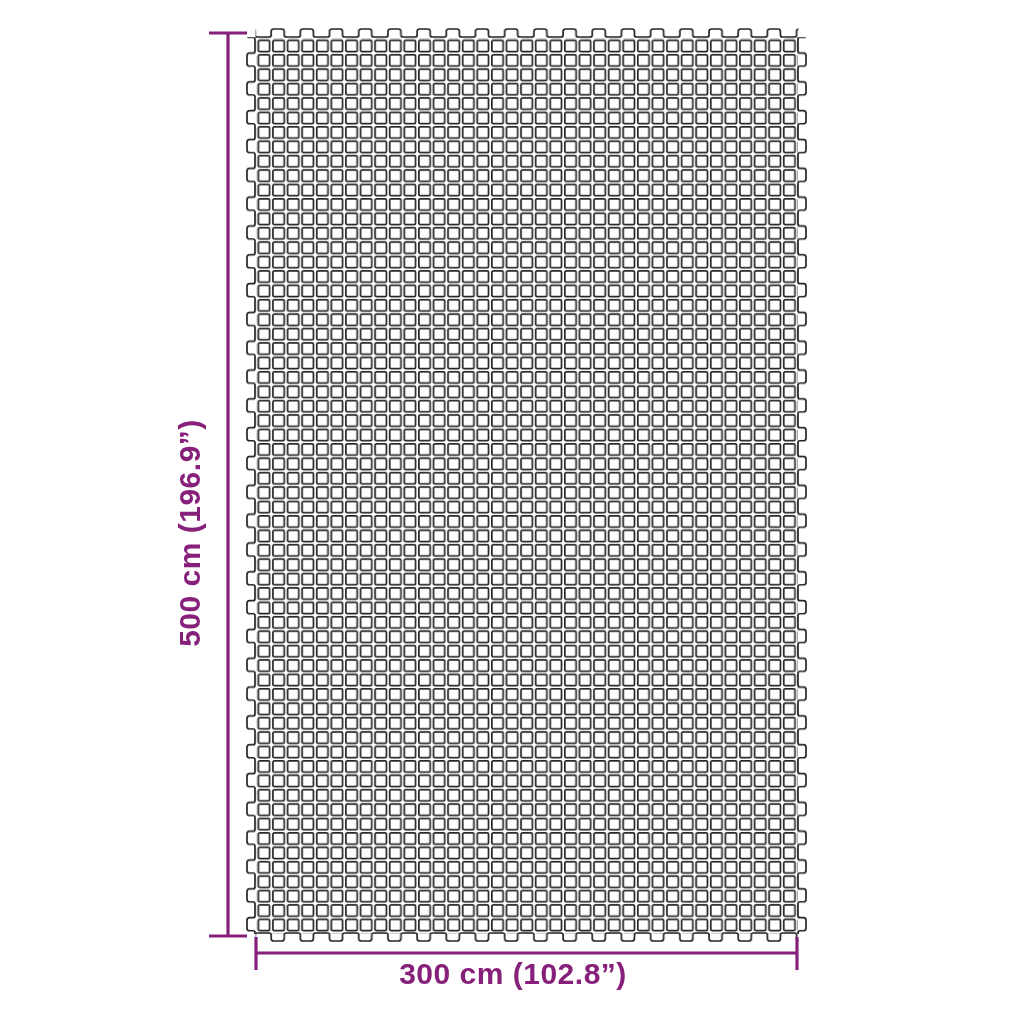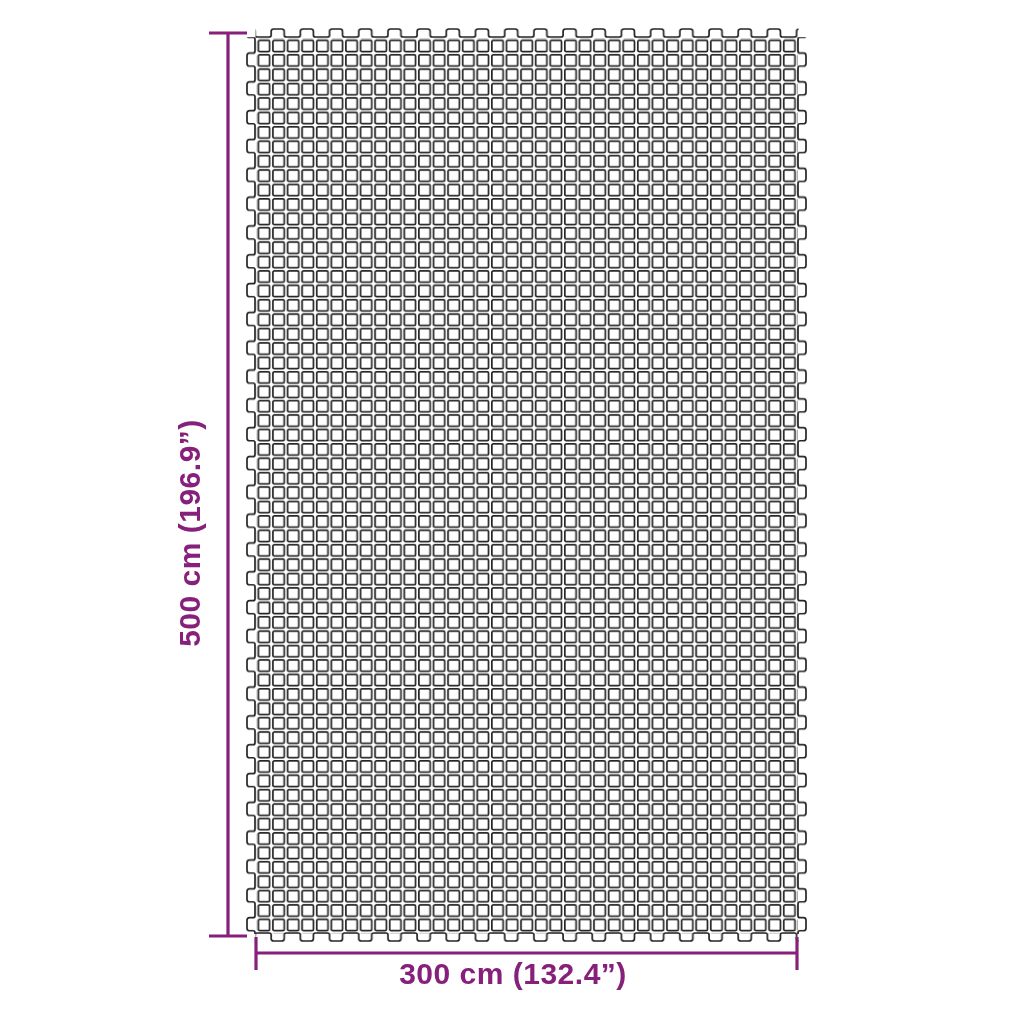--- a/index.html
+++ b/index.html
@@ -78,15 +78,15 @@
       <line x1="209" y1="33" x2="247" y2="33"></line>
       <line x1="209" y1="936" x2="247" y2="936"></line>
       <line x1="256" y1="953" x2="797" y2="953"></line>
       <line x1="256" y1="937" x2="256" y2="970"></line>
       <line x1="797" y1="937" x2="797" y2="970"></line>
     </g>
   </svg>
 
   <div class="dim-label height">500 cm (196.9”)</div>
 
-  <div class="dim-label width">300 cm (132.4”)</div>
+  <div class="dim-label width">300 cm (102.8”)</div>
 
 </div>
 
 </body></html>

